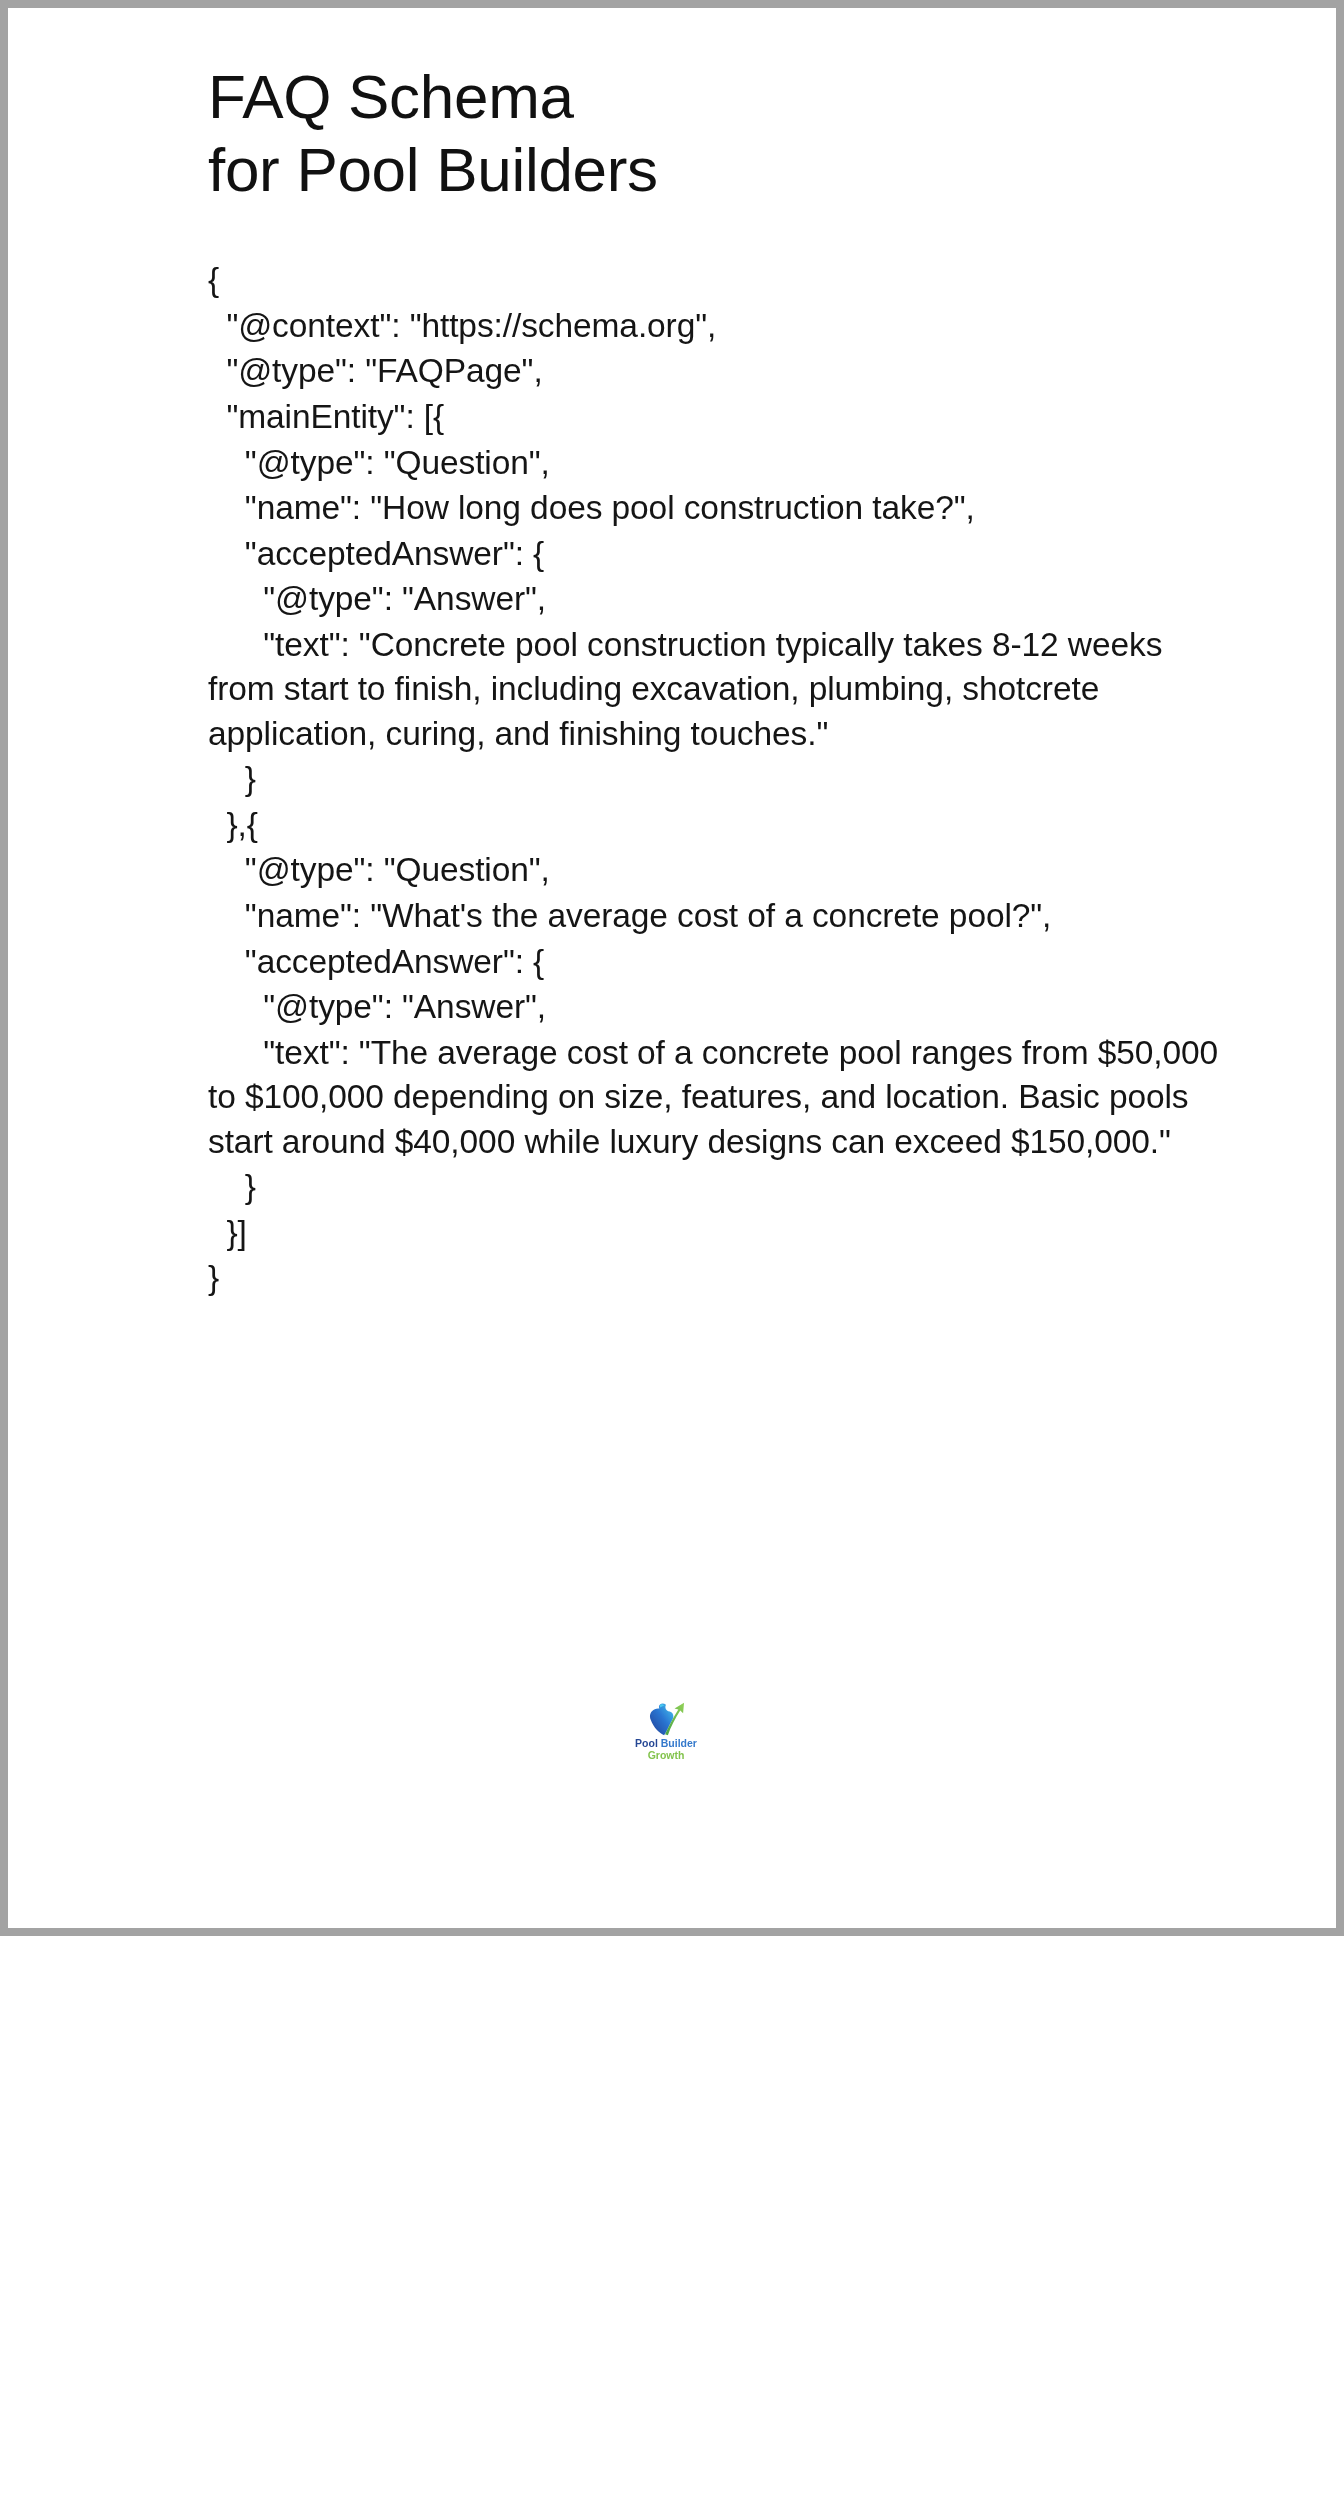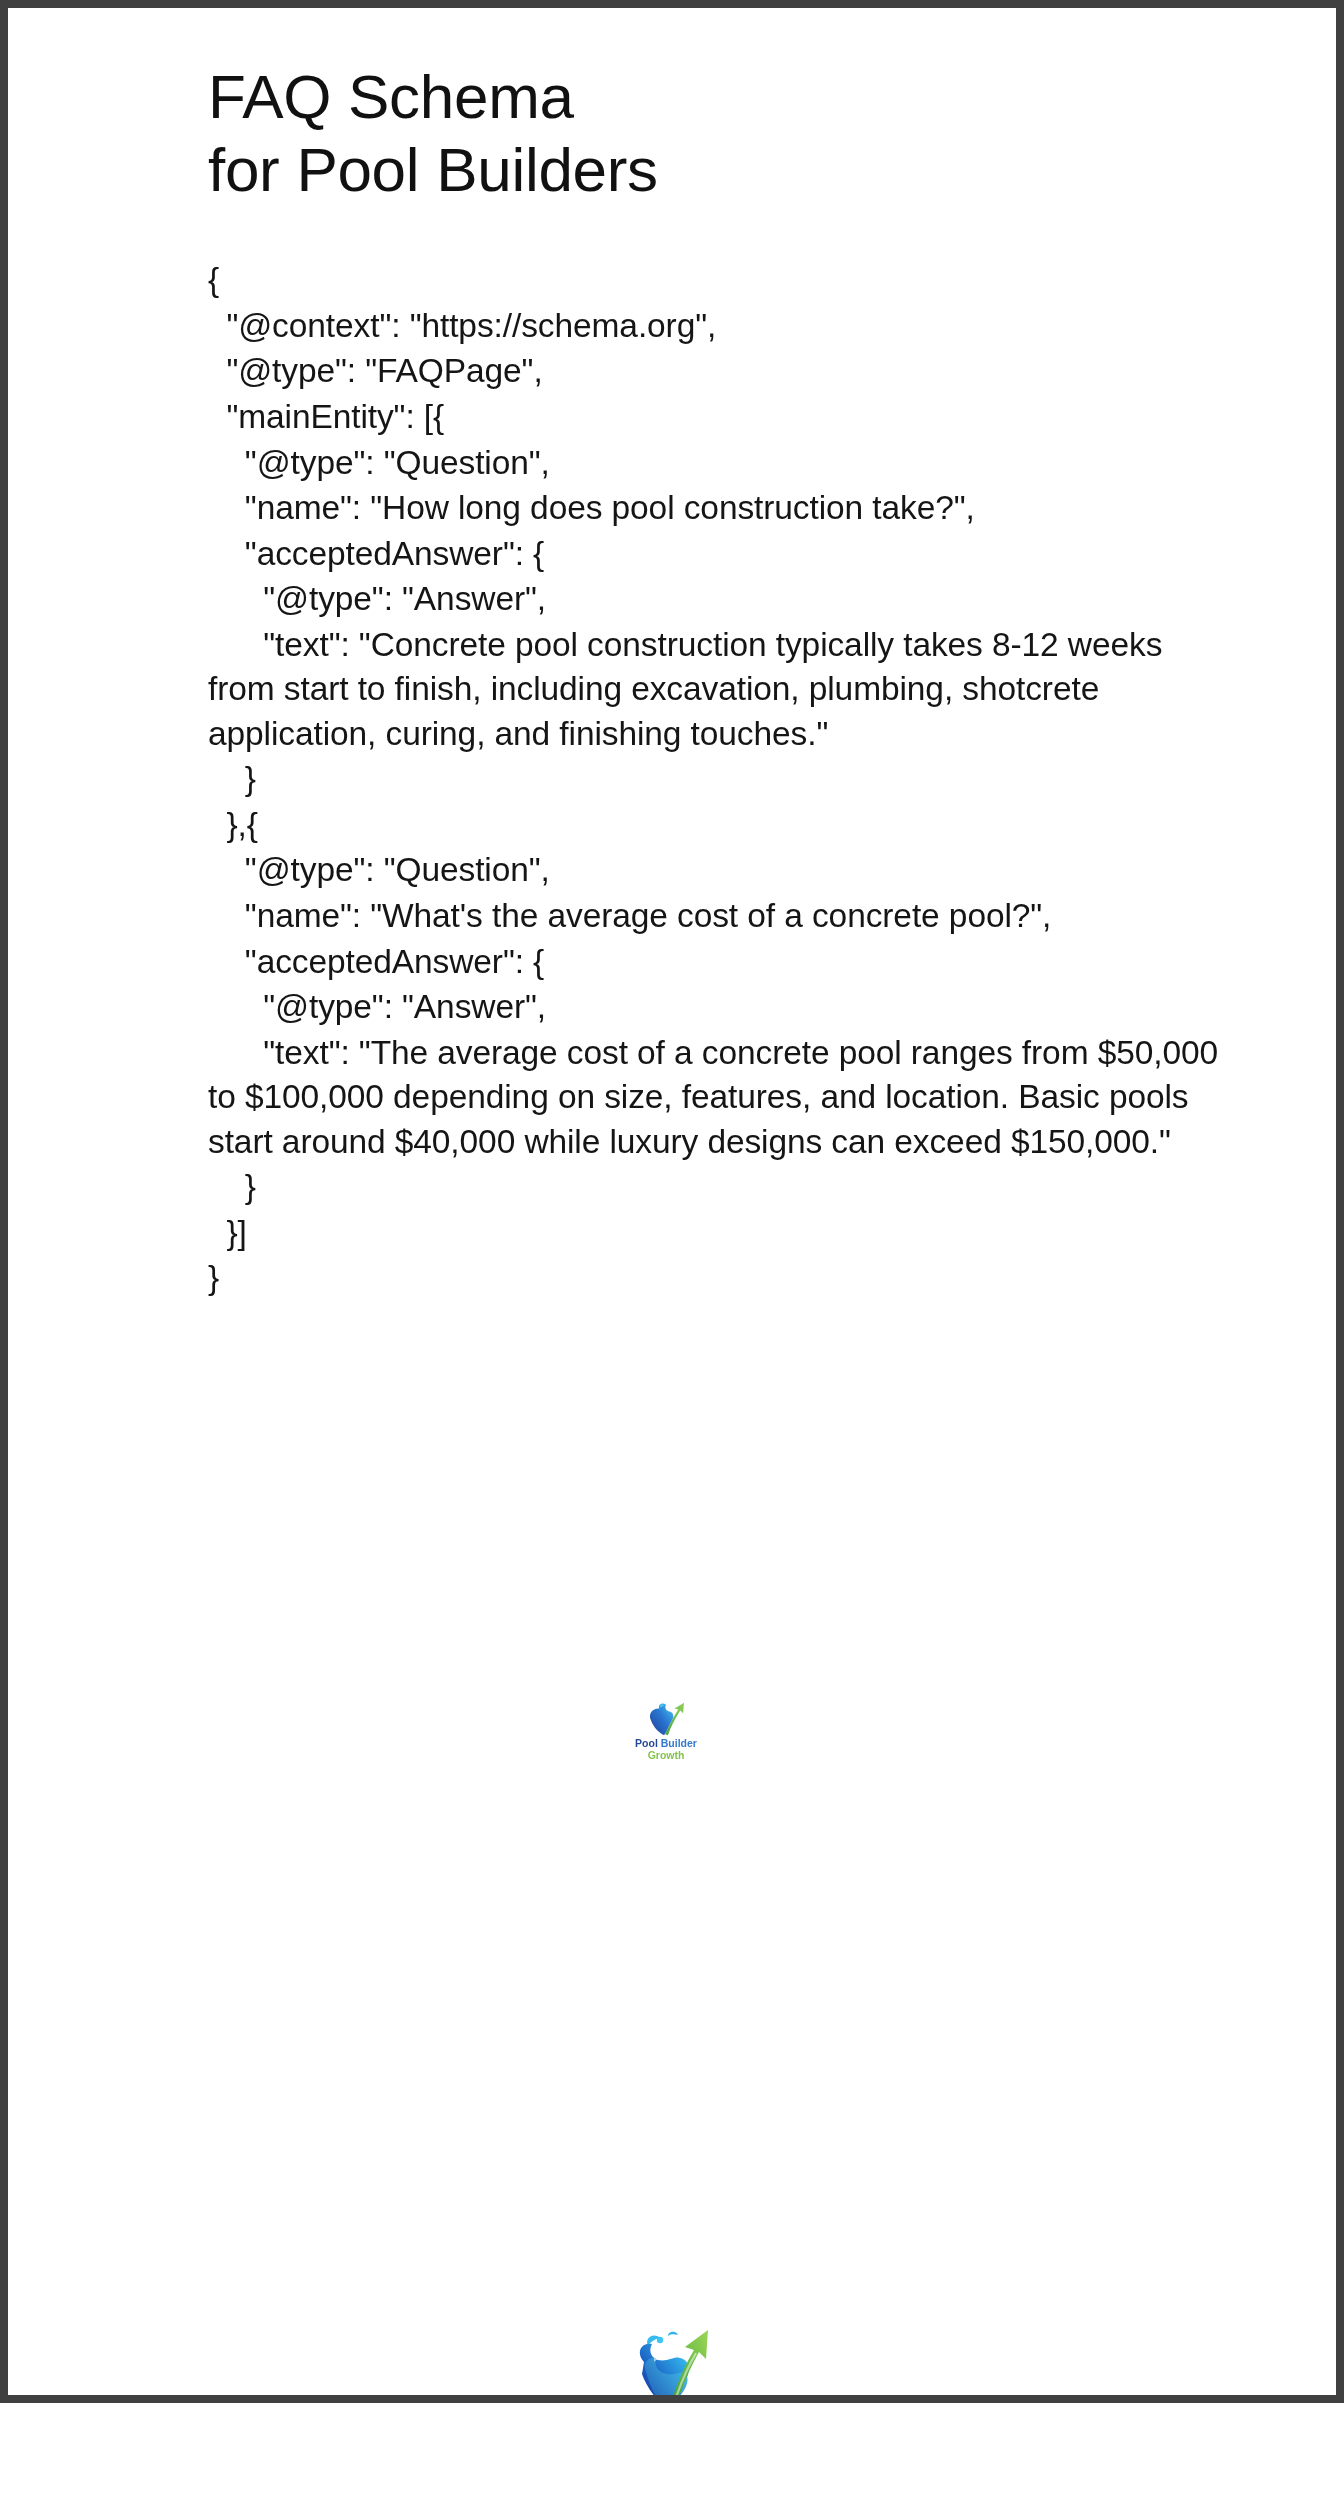--- a/index.html
+++ b/index.html
@@ -10,23 +10,23 @@
   body {
     width: 1344px;
     height: 2500px;
     font-family: "Liberation Sans", sans-serif;
     -webkit-font-smoothing: antialiased;
   }
   .page {
     position: relative;
     box-sizing: border-box;
     width: 1344px;
-    height: 2403px;
+    height: 1936px;
     background: #ffffff;
-    border: 8px solid #404040;
+    border: 8px solid #a3a3a3;
     overflow: hidden;
   }
   .inner {
     position: relative;
     box-sizing: border-box;
     width: 100%;
     height: 100%;
     padding: 52px 110px 0 200px;
   }
 

